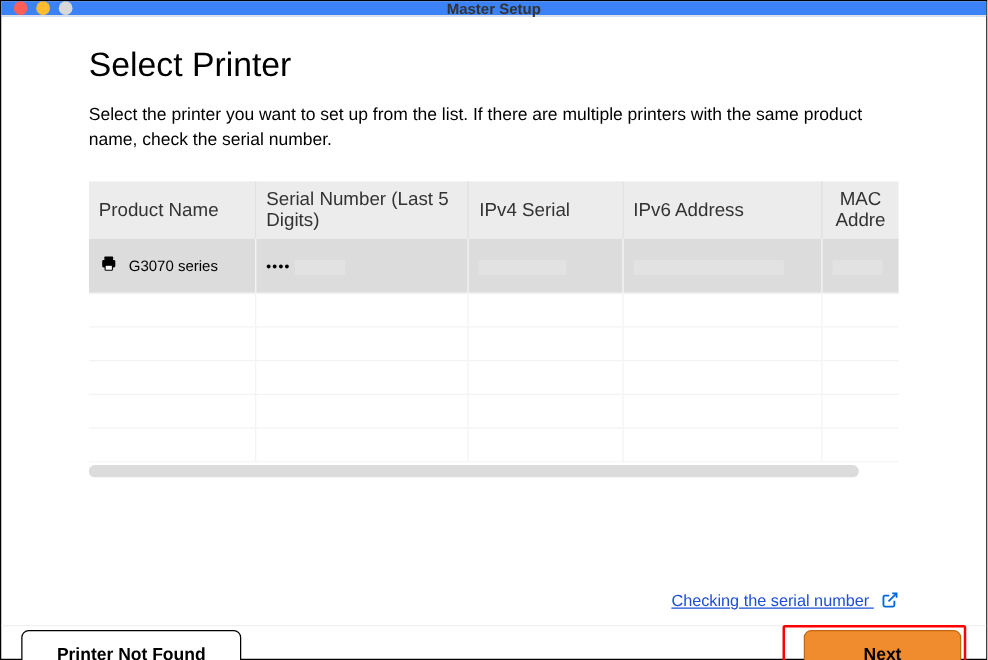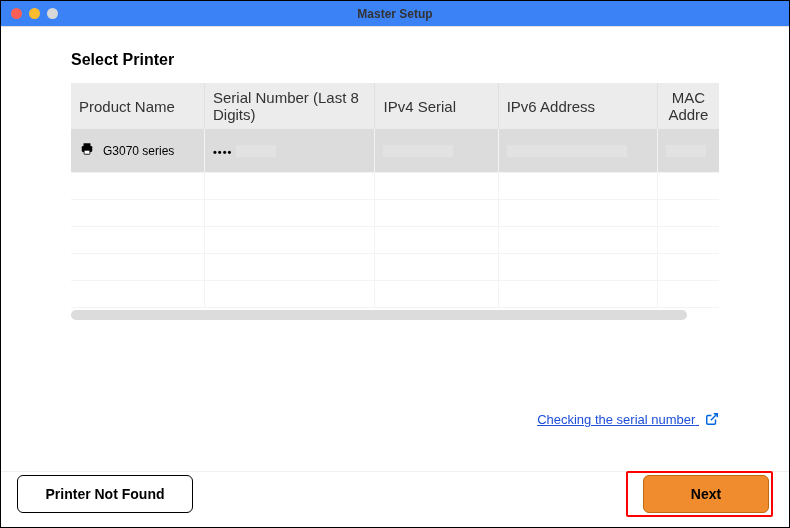--- a/index.html
+++ b/index.html
@@ -56,22 +56,22 @@
       color: #333;
       pointer-events: none;
     }
     .content {
       flex: 1;
       padding: 24px 70px 0 70px;
       display: flex;
       flex-direction: column;
     }
     .page-title {
-      font-size: 16px;
-      font-weight: 700;
+      font-size: 27px;
+      font-weight: 400;
       color: #000;
       margin-bottom: 14px;
     }
     .description {
       font-size: 14px;
       color: #000;
       line-height: 1.4;
       margin-bottom: 24px;
     }
     .table-wrap {
@@ -210,35 +210,36 @@
       <div class="traffic-light traffic-min"></div>
       <div class="traffic-light traffic-max"></div>
     </div>
     <div class="titlebar-title">Master Setup</div>
   </div>
 
   <div class="content">
 
     <h1 class="page-title">Select Printer</h1>
 
+    <p class="description">Select the printer you want to set up from the list. If there are multiple printers with the same product name, check the serial number.</p>
 
     <div class="table-wrap">
       <div class="table-scroll">
       <table class="printer-table">
         <colgroup>
           <col class="col-product">
           <col class="col-serial">
           <col class="col-ipv4">
           <col class="col-ipv6">
           <col class="col-mac">
         </colgroup>
         <thead>
           <tr>
             <th>Product Name</th>
-            <th>Serial Number (Last 8 Digits)</th>
+            <th>Serial Number (Last 5 Digits)</th>
             <th>IPv4 Serial</th>
             <th>IPv6 Address</th>
             <th>MAC Addre</th>
           </tr>
         </thead>
         <tbody>
           <tr class="selected">
             <td>
               <div class="product-cell">
                 <span>

